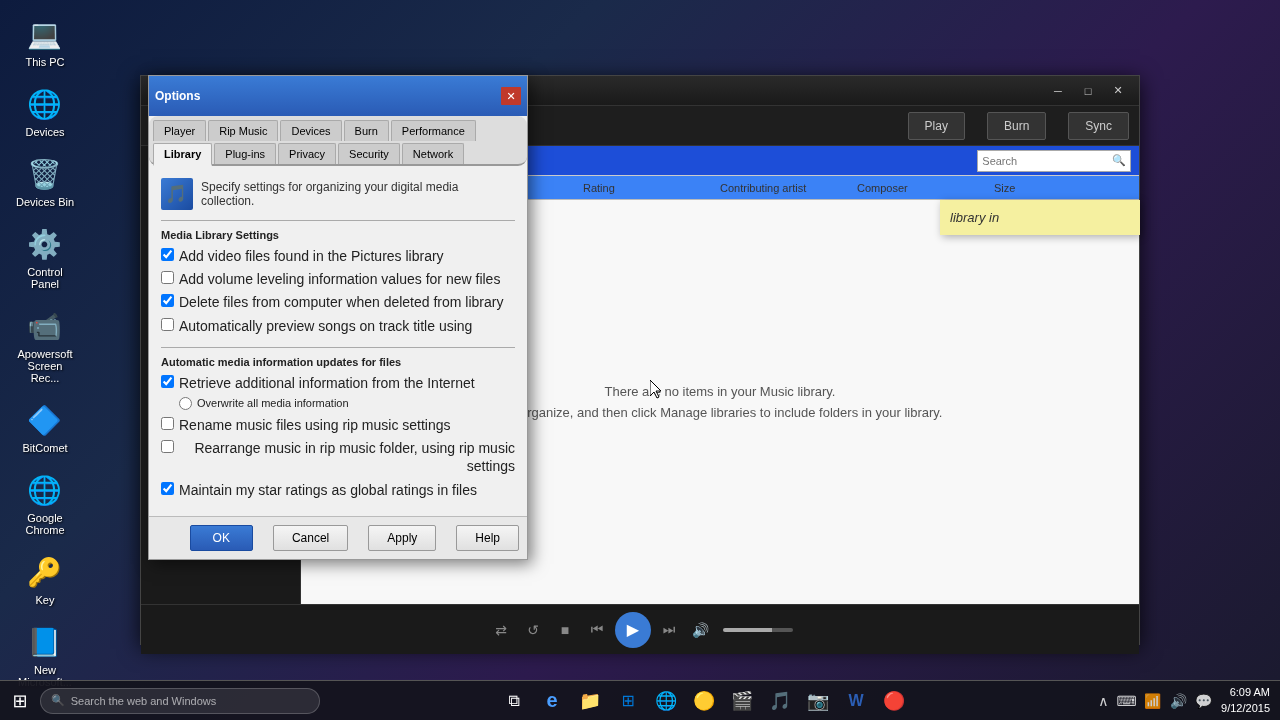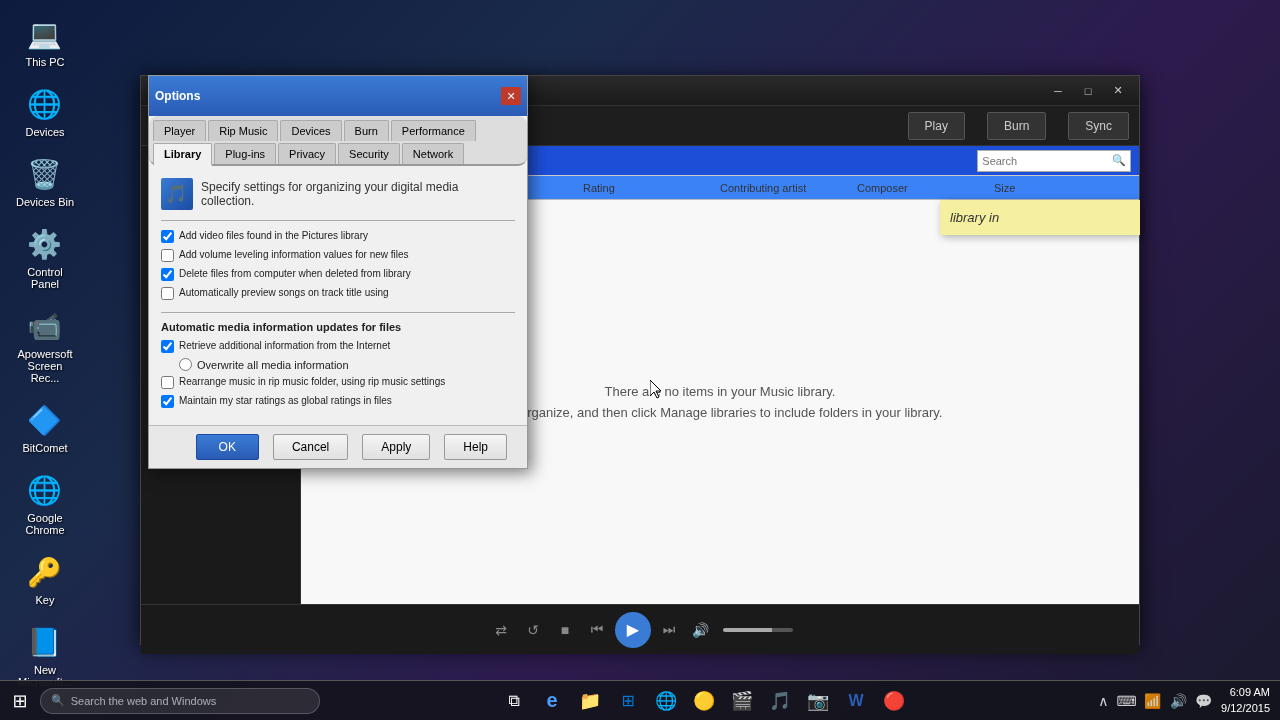--- a/index.html
+++ b/index.html
@@ -353,21 +353,21 @@
       align-items: flex-start;
       margin-bottom: 5px;
       gap: 5px;
     }
     .checkbox-row input[type="checkbox"] {
       margin-top: 1px;
       width: 13px;
       height: 13px;
     }
     .checkbox-row label {
-      font-size: 10px;
+      font-size: 14px;
       color: #222;
       line-height: 1.3;
       text-align: right;
     }
     .radio-row {
       display: flex;
       align-items: center;
       margin-bottom: 4px;
       gap: 5px;
       margin-left: 18px;
@@ -379,22 +379,22 @@
     .radio-row label {
       font-size: 11px;
       color: #222;
     }
     .options-section-gap { margin-top: 12px; }
 
     
     .options-buttons {
       display: flex;
       justify-content: flex-end;
-      gap: 14px;
-      padding: 8px 20px;
+      gap: 20px;
+      padding: 8px 8px;
       border-top: 1px solid #bbb;
       background: #e8e8e8;
     }
     .options-btn {
       padding: 5px 18px;
       font-size: 12px;
       border: 1px solid #999;
       background: linear-gradient(to bottom, #f5f5f5, #e0e0e0);
       cursor: pointer;
       border-radius: 2px;
@@ -607,20 +607,21 @@
       <div class="options-tab">Privacy</div>
       <div class="options-tab">Security</div>
       <div class="options-tab">Network</div>
     </div>
     <div class="options-body">
       <div class="options-header-row">
         <div class="options-header-icon">🎵</div>
         <span class="options-header-text">Specify settings for organizing your digital media collection.</span>
       </div>
       <div class="options-separator"></div>
+      <div class="options-section-title">Media Library Settings</div>
       <div class="checkbox-row">
         <input type="checkbox" id="cb-add-video" checked="" style="">
         <label for="cb-add-video">Add video files found in the Pictures library</label>
       </div>
       <div class="checkbox-row">
         <input type="checkbox" id="cb-add-volume" style="">
         <label for="cb-add-volume">Add volume leveling information values for new files</label>
       </div>
       <div class="checkbox-row">
         <input type="checkbox" id="cb-delete-files" checked="" style="">
@@ -634,20 +635,24 @@
       <div class="options-section-gap"></div>
       <div class="options-separator"></div>
       <div class="options-section-title">Automatic media information updates for files</div>
       <div class="checkbox-row">
         <input type="checkbox" id="cb-retrieve" checked="" style="">
         <label for="cb-retrieve">Retrieve additional information from the Internet</label>
       </div>
       <div class="radio-row">
         <input type="radio" id="rb-overwrite" name="update-mode" style="">
         <label for="rb-overwrite">Overwrite all media information</label>
+      </div>
+      <div class="checkbox-row" style="margin-top:6px;">
+        <input type="checkbox" id="cb-rename" style="">
+        <label for="cb-rename">Rename music files using rip music settings</label>
       </div>
       <div class="checkbox-row">
         <input type="checkbox" id="cb-rearrange" style="">
         <label for="cb-rearrange">Rearrange music in rip music folder, using rip music settings</label>
       </div>
       <div class="checkbox-row">
         <input type="checkbox" id="cb-maintain" checked="" style="">
         <label for="cb-maintain">Maintain my star ratings as global ratings in files</label>
       </div>
     </div>

